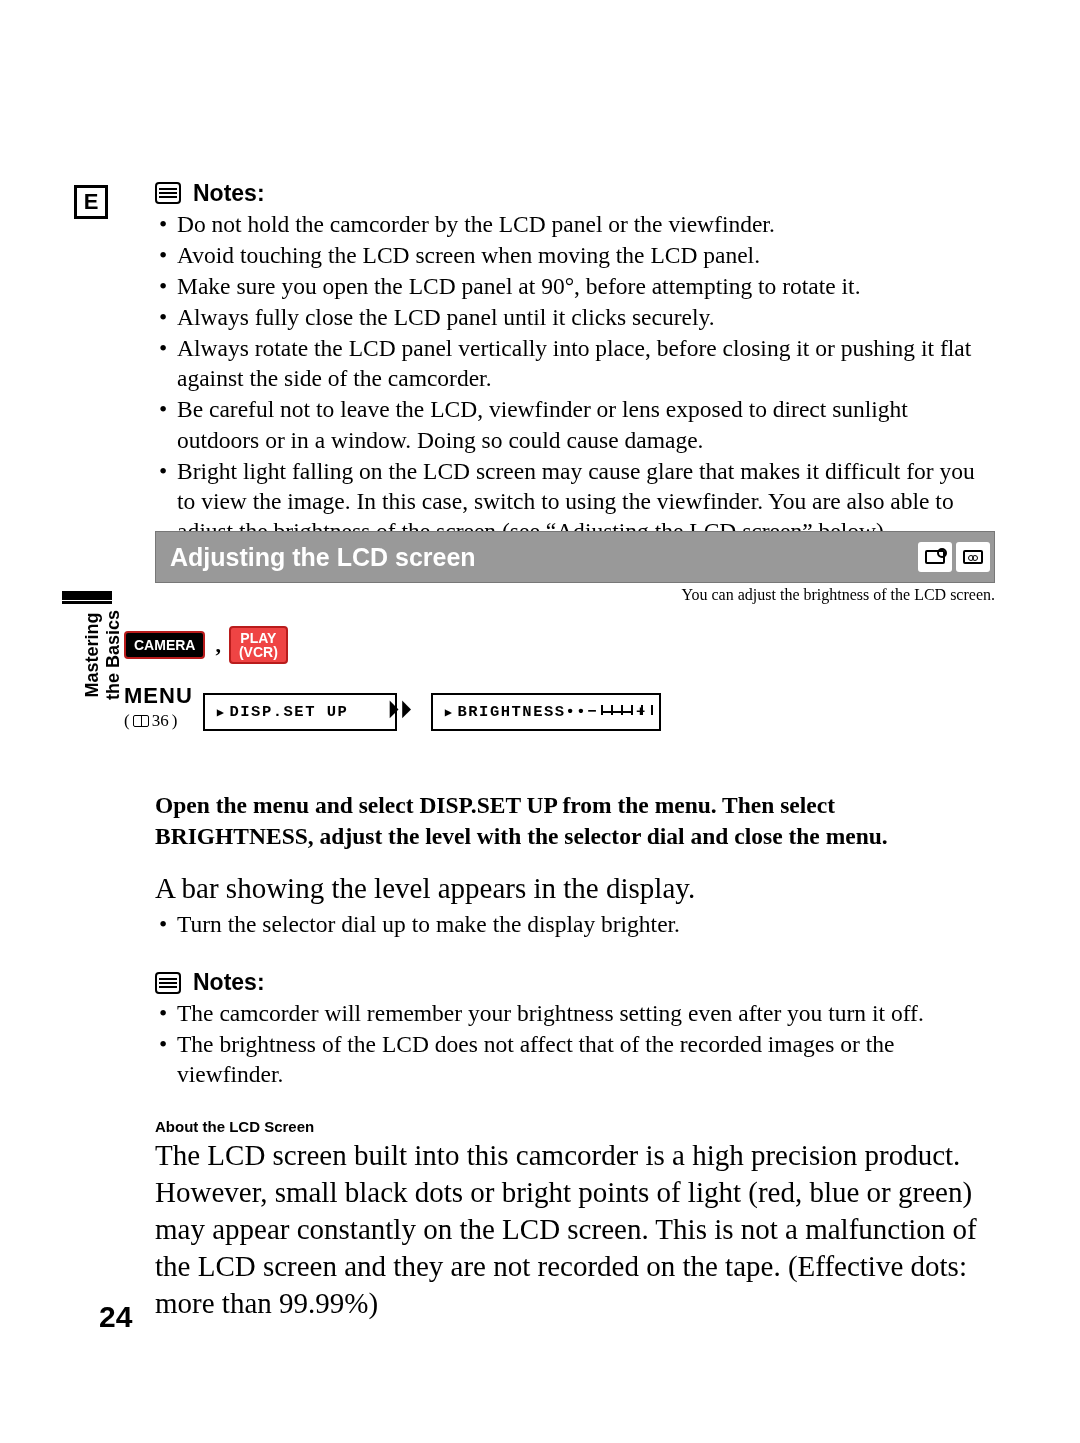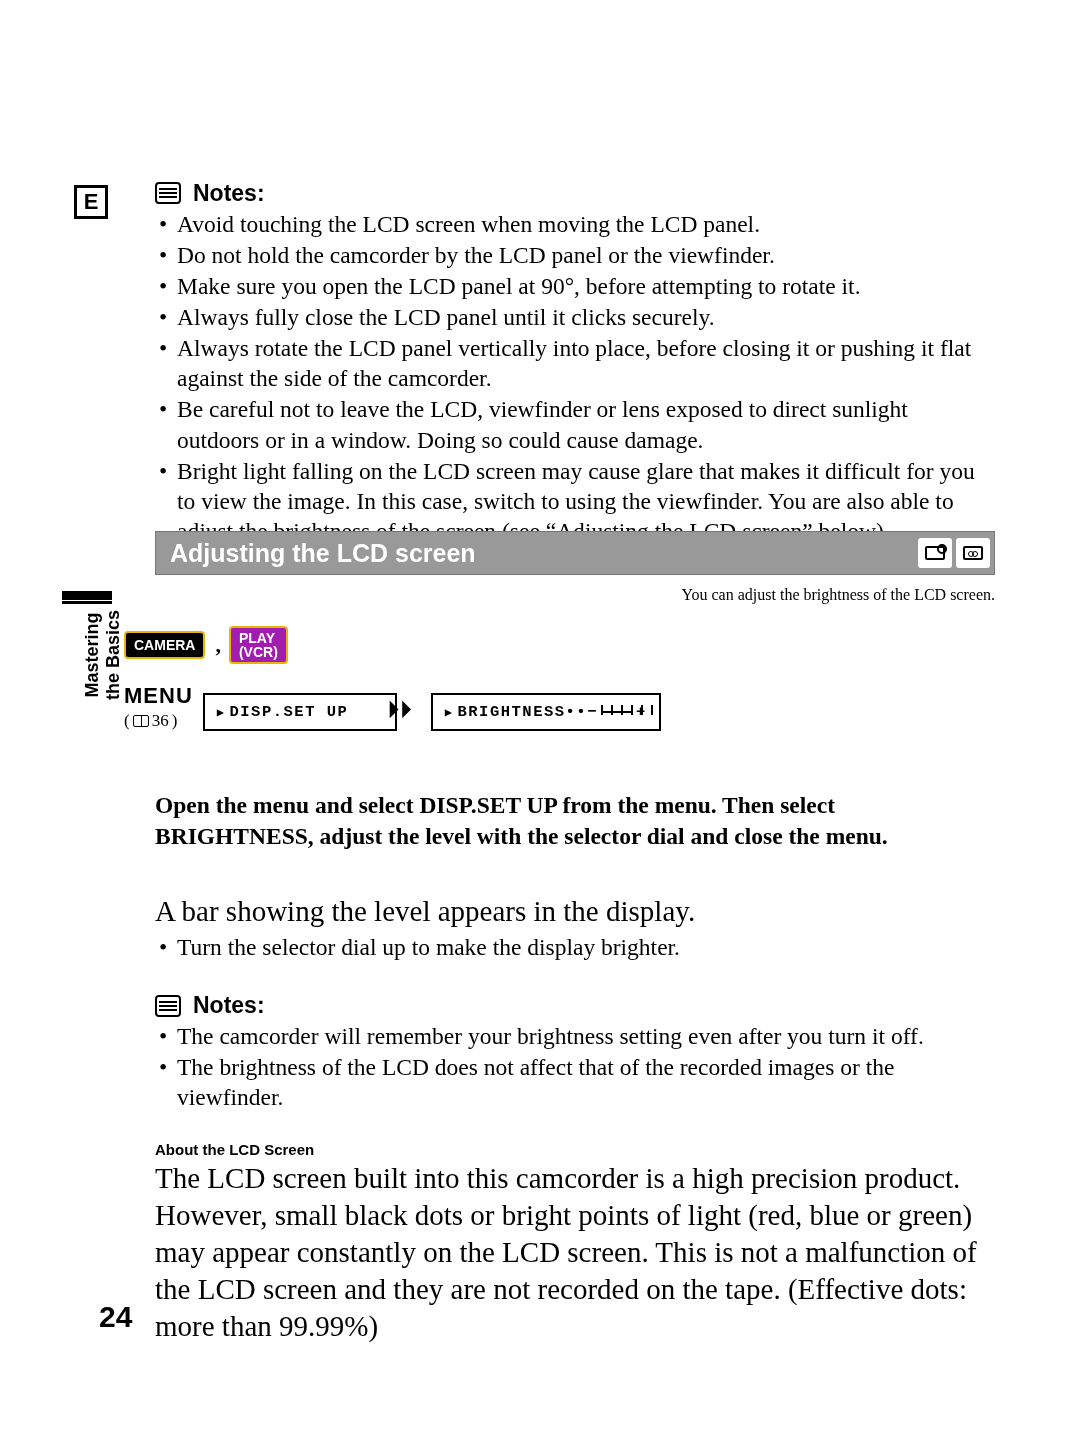--- a/index.html
+++ b/index.html
@@ -75,21 +75,21 @@
     content: "•";
     position: absolute;
     left: 0;
     top: 0;
   }
   .heading-bar {
     position: absolute;
     left: 155px;
     top: 531px;
     width: 840px;
-    height: 44px;
+    height: 52px;
     background: #999;
     border: 1px solid #777;
     display: flex;
     align-items: center;
     padding-left: 14px;
     padding-right: 4px;
   }
   .heading-bar .title {
     color: #fff;
     font-family: Arial, Helvetica, sans-serif;
@@ -156,32 +156,33 @@
   }
   .mode-row {
     position: absolute;
     left: 124px;
     top: 626px;
     display: flex;
     align-items: center;
     gap: 6px;
   }
   .mode-chip {
-    border: 2px solid #eab308;
+    border: 2px solid #b91c1c;
     border-radius: 4px;
     background: #000;
     color: #fff;
     font-family: Arial, Helvetica, sans-serif;
     font-weight: bold;
     font-size: 14px;
     padding: 5px 8px;
+    text-align: center;
     line-height: 1;
   }
   .mode-chip.alt {
-    background: #a21caf;
+    background: #ef4444;
     padding: 3px 8px;
   }
   .comma-big { font-weight: bold; font-size: 22px; padding: 0 2px 0 4px; }
   .menu-row {
     position: absolute;
     left: 124px;
     top: 683px;
     display: flex;
     align-items: flex-end;
     gap: 10px;
@@ -249,21 +250,21 @@
   .instructions {
     position: absolute;
     left: 155px;
     top: 790px;
     width: 840px;
   }
   .bold-para {
     font-weight: bold;
     font-size: 23.5px;
     line-height: 1.3;
-    margin-bottom: 42px;
+    margin-bottom: 19px;
   }
   .body-para {
     font-size: 29px;
     line-height: 1.28;
   }
   .notes2 {
     margin-top: 28px;
   }
   .about-heading {
     font-family: Arial, Helvetica, sans-serif;
@@ -283,22 +284,22 @@
 </style>
 </head>
 <body>
 
 <div class="page-badge">E</div>
 
 <div class="content-col">
   <span class="note-icon"></span>
   <span class="notes-label">Notes:</span>
   <ul class="bullets">
+    <li>Do not hold the camcorder by the LCD panel or the viewfinder.</li>
     <li>Avoid touching the LCD screen when moving the LCD panel.</li>
-    <li>Do not hold the camcorder by the LCD panel or the viewfinder.</li>
     <li>Make sure you open the LCD panel at 90°, before attempting to rotate it.</li>
     <li>Always fully close the LCD panel until it clicks securely.</li>
     <li>Always rotate the LCD panel vertically into place, before closing it or pushing it flat against the side of the camcorder.</li>
     <li>Be careful not to leave the LCD, viewfinder or lens exposed to direct sunlight outdoors or in a window. Doing so could cause damage.</li>
     <li>Bright light falling on the LCD screen may cause glare that makes it difficult for you to view the image. In this case, switch to using the viewfinder. You are also able to adjust the brightness of the screen (see “Adjusting the LCD screen” below).</li>
   </ul>
 </div>
 
 <div class="heading-bar">
   <span class="title">Adjusting the LCD screen</span>

